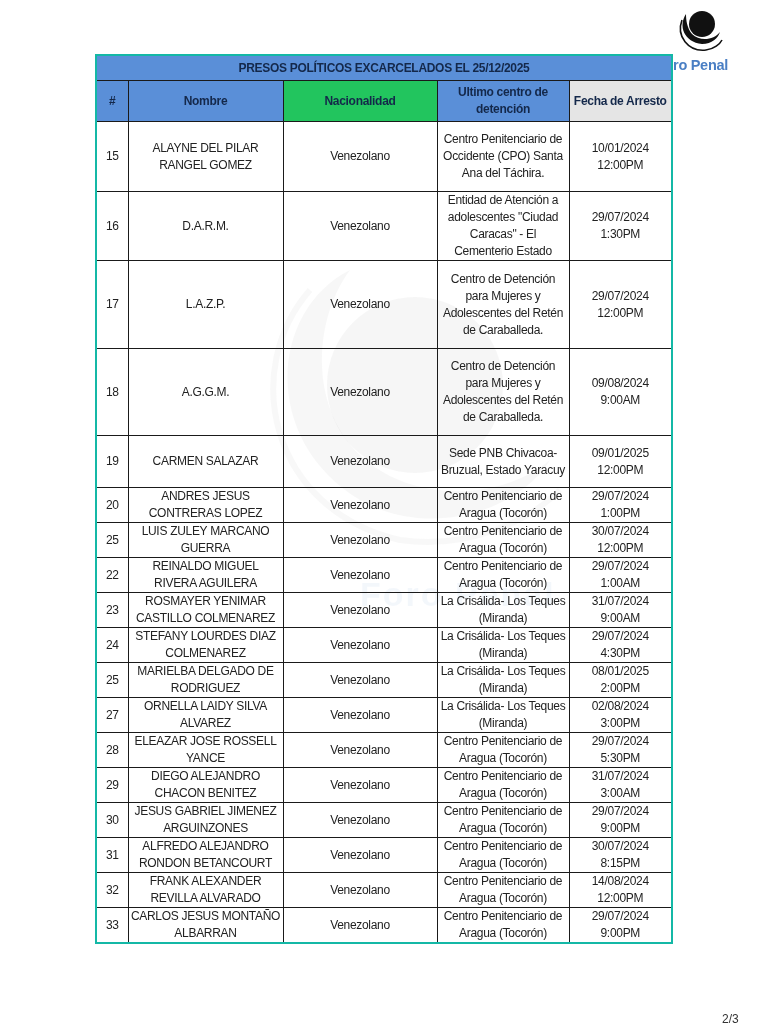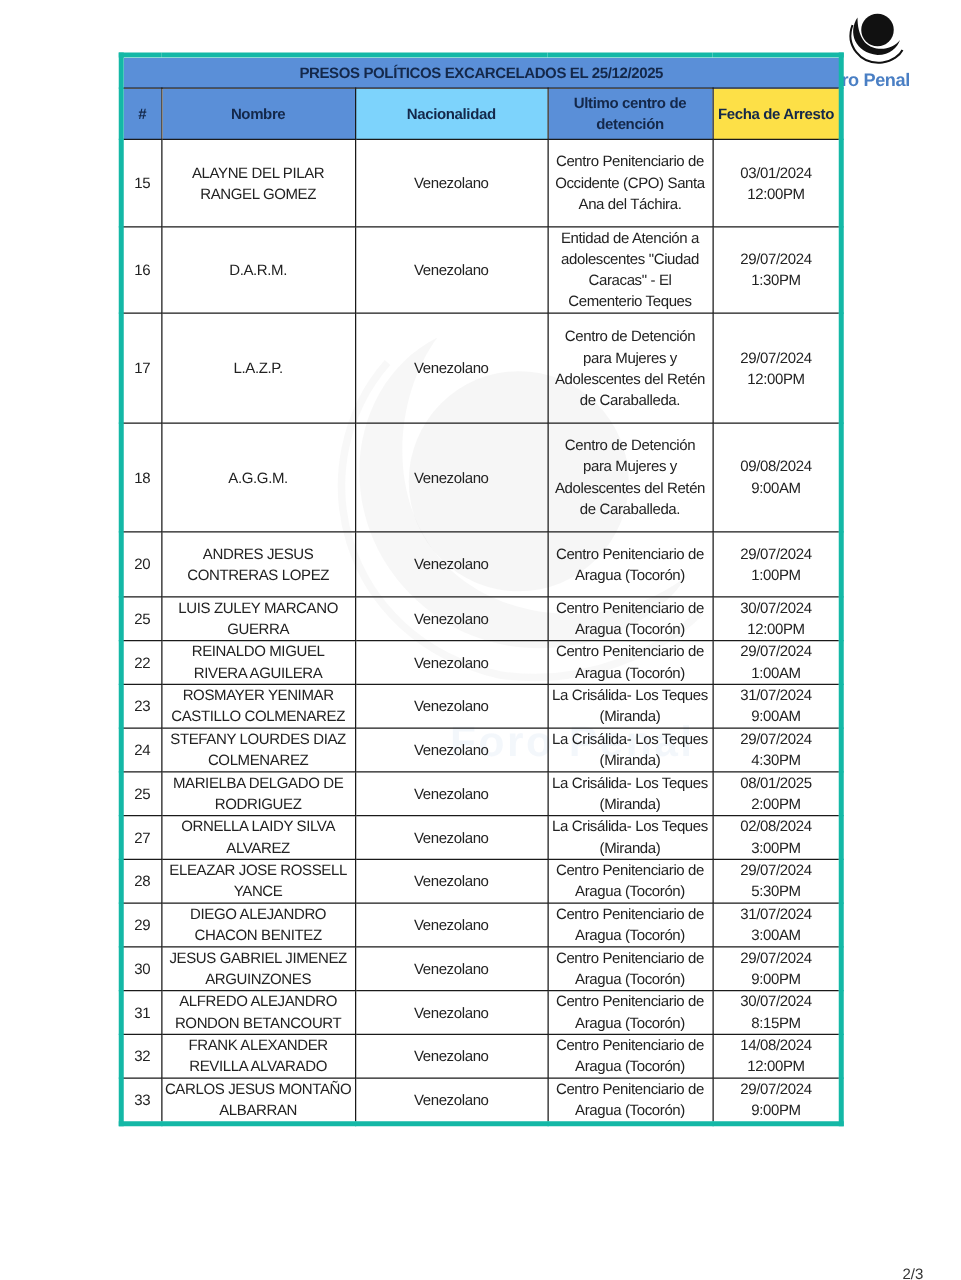--- a/index.html
+++ b/index.html
@@ -15,23 +15,23 @@
     position: absolute; left: -12px; top: 53px;
     font-size: 14.5px; font-weight: bold; letter-spacing: -0.3px;
     white-space: nowrap;
   }
   .watermark { position: absolute; left: 230px; top: 250px; width: 360px; height: 300px; z-index: 2; pointer-events: none; }
   .watermark-text {
     position: absolute; left: 360px; top: 575px; z-index: 2; pointer-events: none;
     font-size: 34px; font-weight: bold; opacity: 0.06; letter-spacing: 2px; white-space: nowrap;
   }
   table.main {
-    position: absolute; left: 95px; top: 42px; width: 576px;
+    position: absolute; left: 95px; top: 54px; width: 576px;
     border-collapse: collapse; table-layout: fixed; z-index: 3;
-    border: 4px solid #14b8a6;
+    border: 2px solid #14b8a6;
     background: transparent;
   }
   table.main td, table.main th {
     border: 1px solid #1a1a1a;
     text-align: center; vertical-align: middle;
     padding: 0 2px; line-height: 17px;
     font-size: 12px; letter-spacing: -0.3px;
     overflow: hidden;
   }
   .title-row th {
@@ -83,41 +83,41 @@
       <col style="width:132px">
       <col style="width:103px">
   </colgroup>
   <thead>
     <tr class="title-row">
       <th colspan="5" class="hdr" style="background: rgb(90, 143, 216); color: rgb(20, 40, 74);">PRESOS POLÍTICOS EXCARCELADOS EL 25/12/2025</th>
     </tr>
     <tr class="head-row">
       <th class="hdr" style="background: rgb(90, 143, 216); color: rgb(20, 40, 74);">#</th>
       <th class="hdr" style="background: rgb(90, 143, 216); color: rgb(20, 40, 74);">Nombre</th>
-      <th class="hdr" style="background: #7dd3fc; color: rgb(20, 40, 74);">Nacionalidad</th>
+      <th class="hdr" style="background: #22c55e; color: rgb(20, 40, 74);">Nacionalidad</th>
       <th class="hdr" style="background: rgb(90, 143, 216); color: rgb(20, 40, 74);">Ultimo centro de detención</th>
-      <th class="hdr" style="background: #fde047; color: rgb(20, 40, 74);">Fecha de Arresto</th>
+      <th class="hdr" style="background: #e5e5e5; color: rgb(20, 40, 74);">Fecha de Arresto</th>
     </tr>
   </thead>
   <tbody id="rows">
       <tr>
         <td class="c-num">15</td>
         <td class="c-name">ALAYNE DEL PILAR RANGEL GOMEZ</td>
         <td class="c-nat">Venezolano</td>
         <td class="c-center">Centro Penitenciario de Occidente (CPO) Santa Ana del Táchira.</td>
         <td class="c-date">
-          <span class="date-line">03/01/2024</span>
+          <span class="date-line">10/01/2024</span>
           <span class="time-line">12:00PM</span>
         </td>
       </tr>
       <tr>
         <td class="c-num">16</td>
         <td class="c-name">D.A.R.M.</td>
         <td class="c-nat">Venezolano</td>
-        <td class="c-center">Entidad de Atención a adolescentes "Ciudad Caracas" - El Cementerio Teques</td>
+        <td class="c-center">Entidad de Atención a adolescentes "Ciudad Caracas" - El Cementerio Estado</td>
         <td class="c-date">
           <span class="date-line">29/07/2024</span>
           <span class="time-line">1:30PM</span>
         </td>
       </tr>
       <tr>
         <td class="c-num">17</td>
         <td class="c-name">L.A.Z.P.</td>
         <td class="c-nat">Venezolano</td>
         <td class="c-center">Centro de Detención para Mujeres y Adolescentes del Retén de Caraballeda.</td>
@@ -130,20 +130,30 @@
         <td class="c-num">18</td>
         <td class="c-name">A.G.G.M.</td>
         <td class="c-nat">Venezolano</td>
         <td class="c-center">Centro de Detención para Mujeres y Adolescentes del Retén de Caraballeda.</td>
         <td class="c-date">
           <span class="date-line">09/08/2024</span>
           <span class="time-line">9:00AM</span>
         </td>
       </tr>
       <tr>
+        <td class="c-num">19</td>
+        <td class="c-name">CARMEN SALAZAR</td>
+        <td class="c-nat">Venezolano</td>
+        <td class="c-center">Sede PNB Chivacoa- Bruzual, Estado Yaracuy</td>
+        <td class="c-date">
+          <span class="date-line">09/01/2025</span>
+          <span class="time-line">12:00PM</span>
+        </td>
+      </tr>
+      <tr>
         <td class="c-num">20</td>
         <td class="c-name">ANDRES JESUS CONTRERAS LOPEZ</td>
         <td class="c-nat">Venezolano</td>
         <td class="c-center">Centro Penitenciario de Aragua (Tocorón)</td>
         <td class="c-date">
           <span class="date-line">29/07/2024</span>
           <span class="time-line">1:00PM</span>
         </td>
       </tr>
       <tr>

